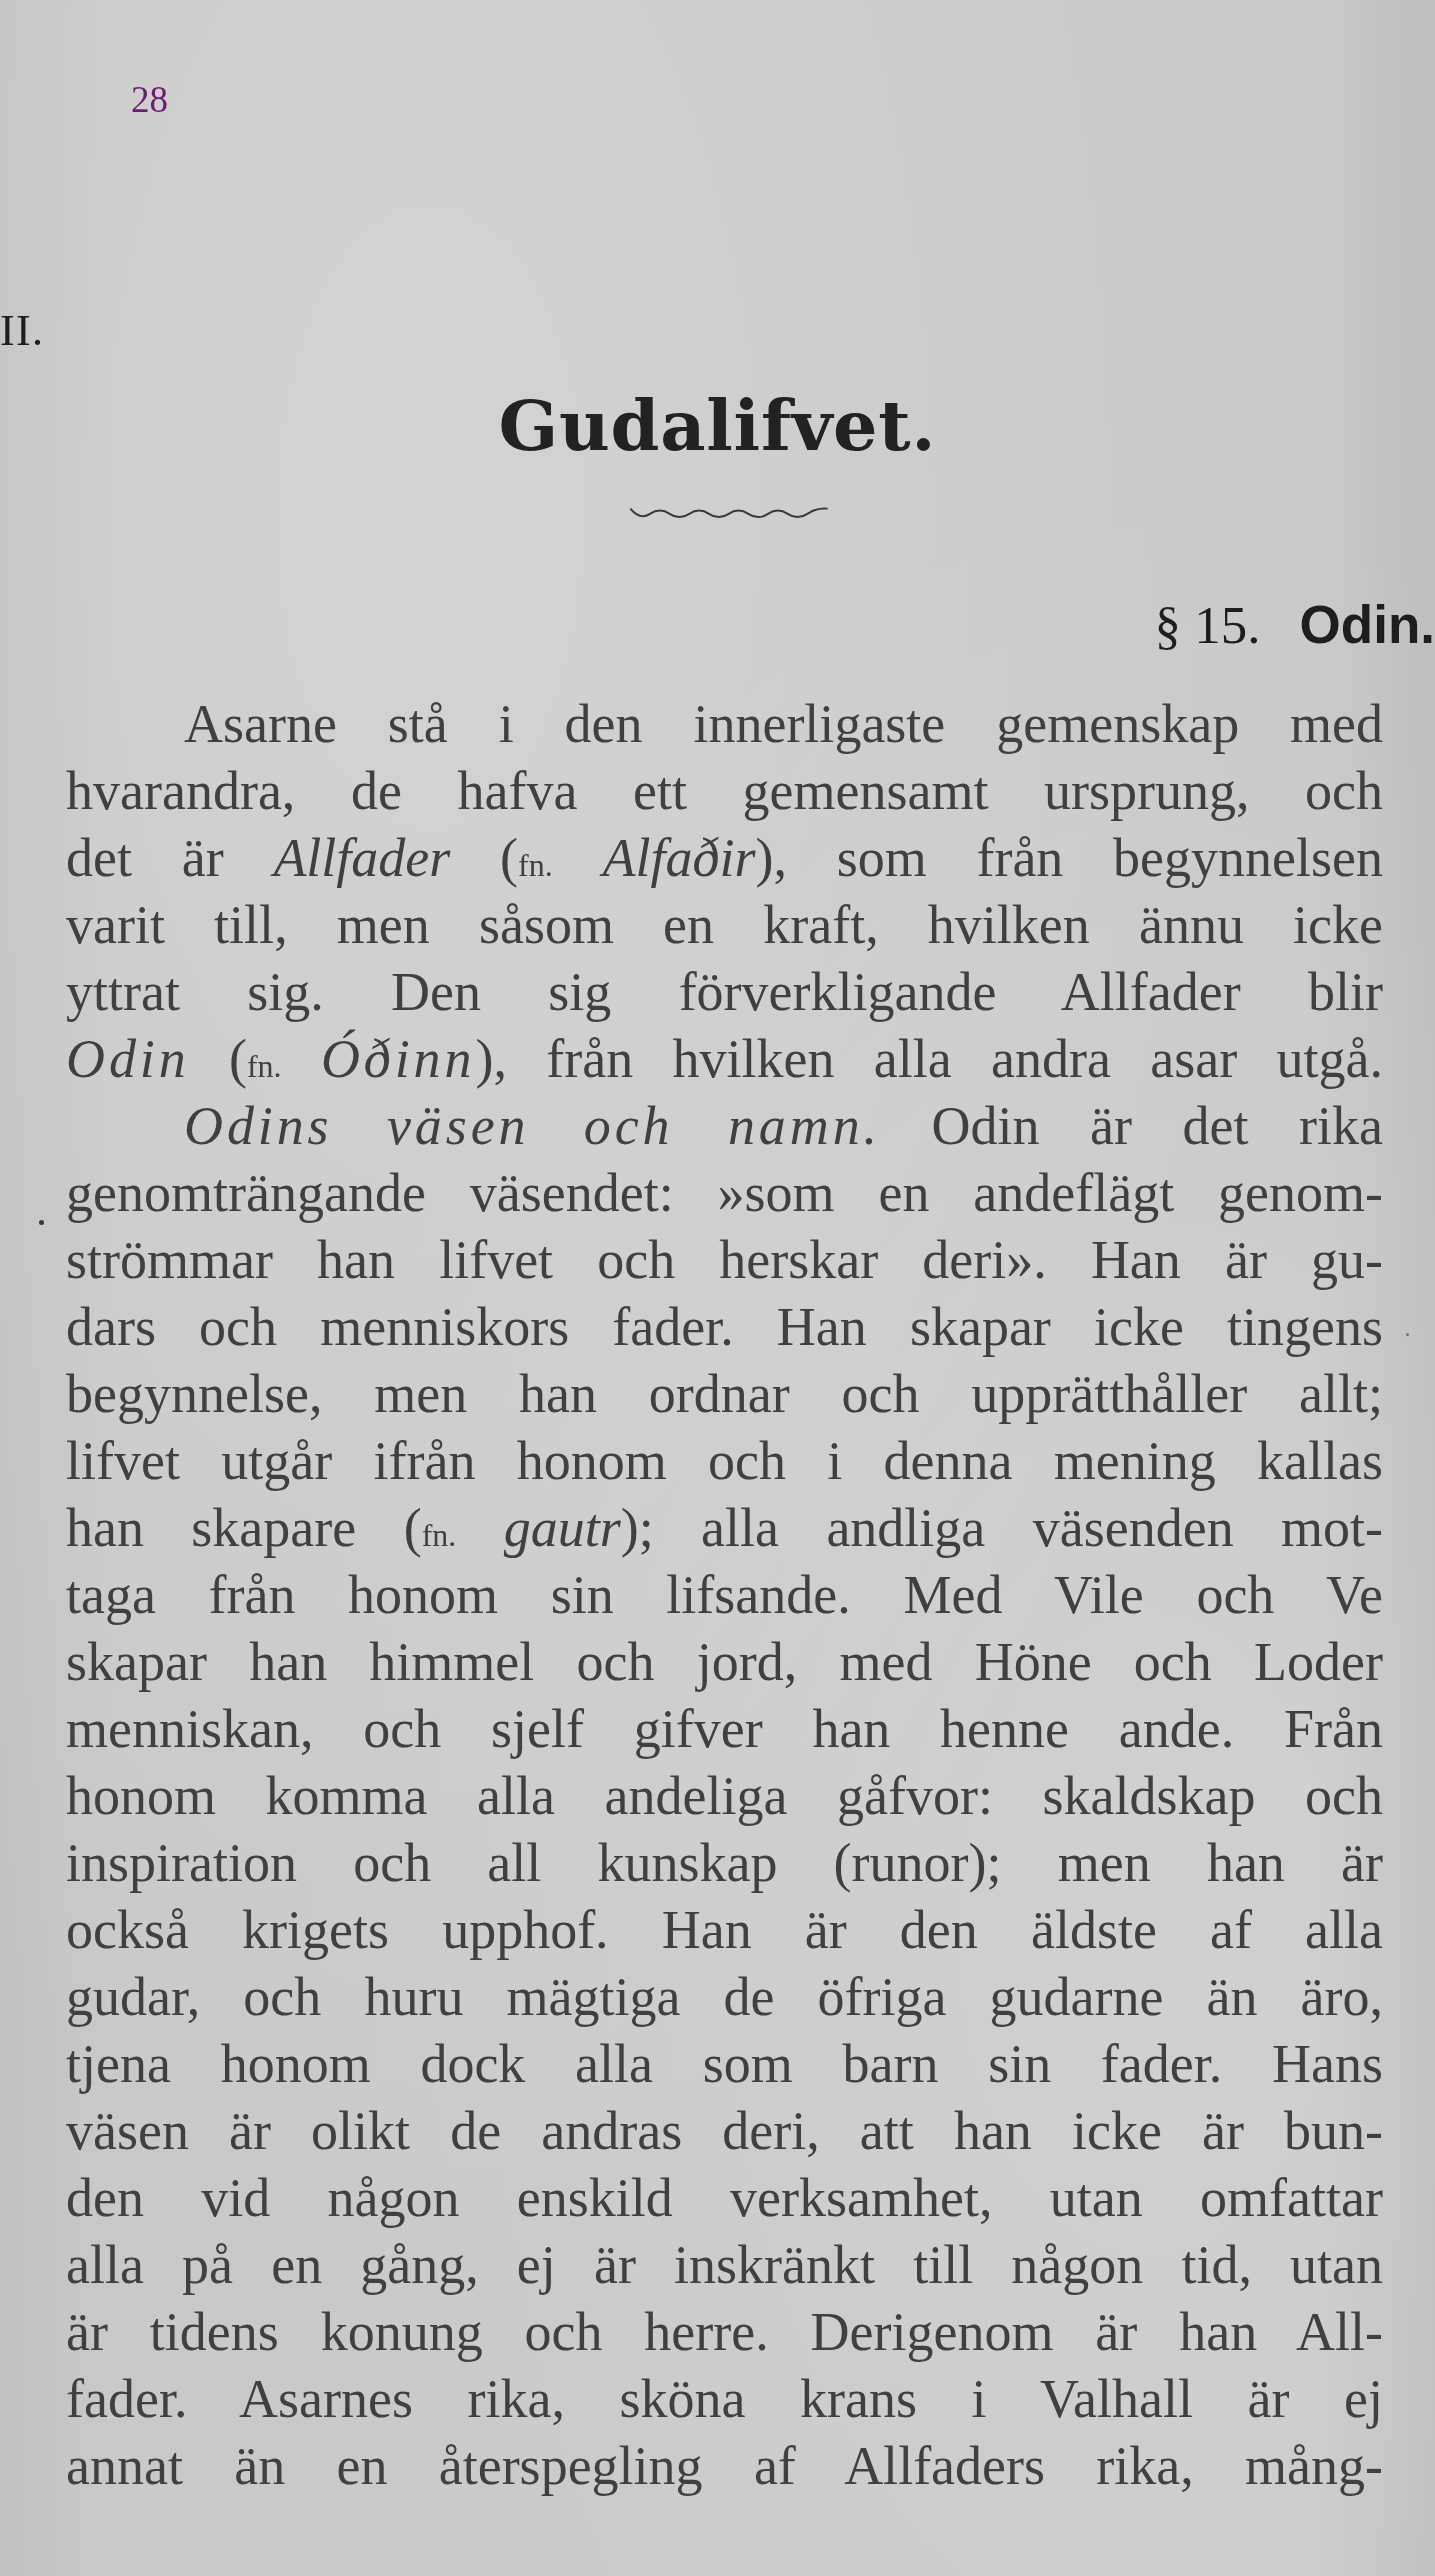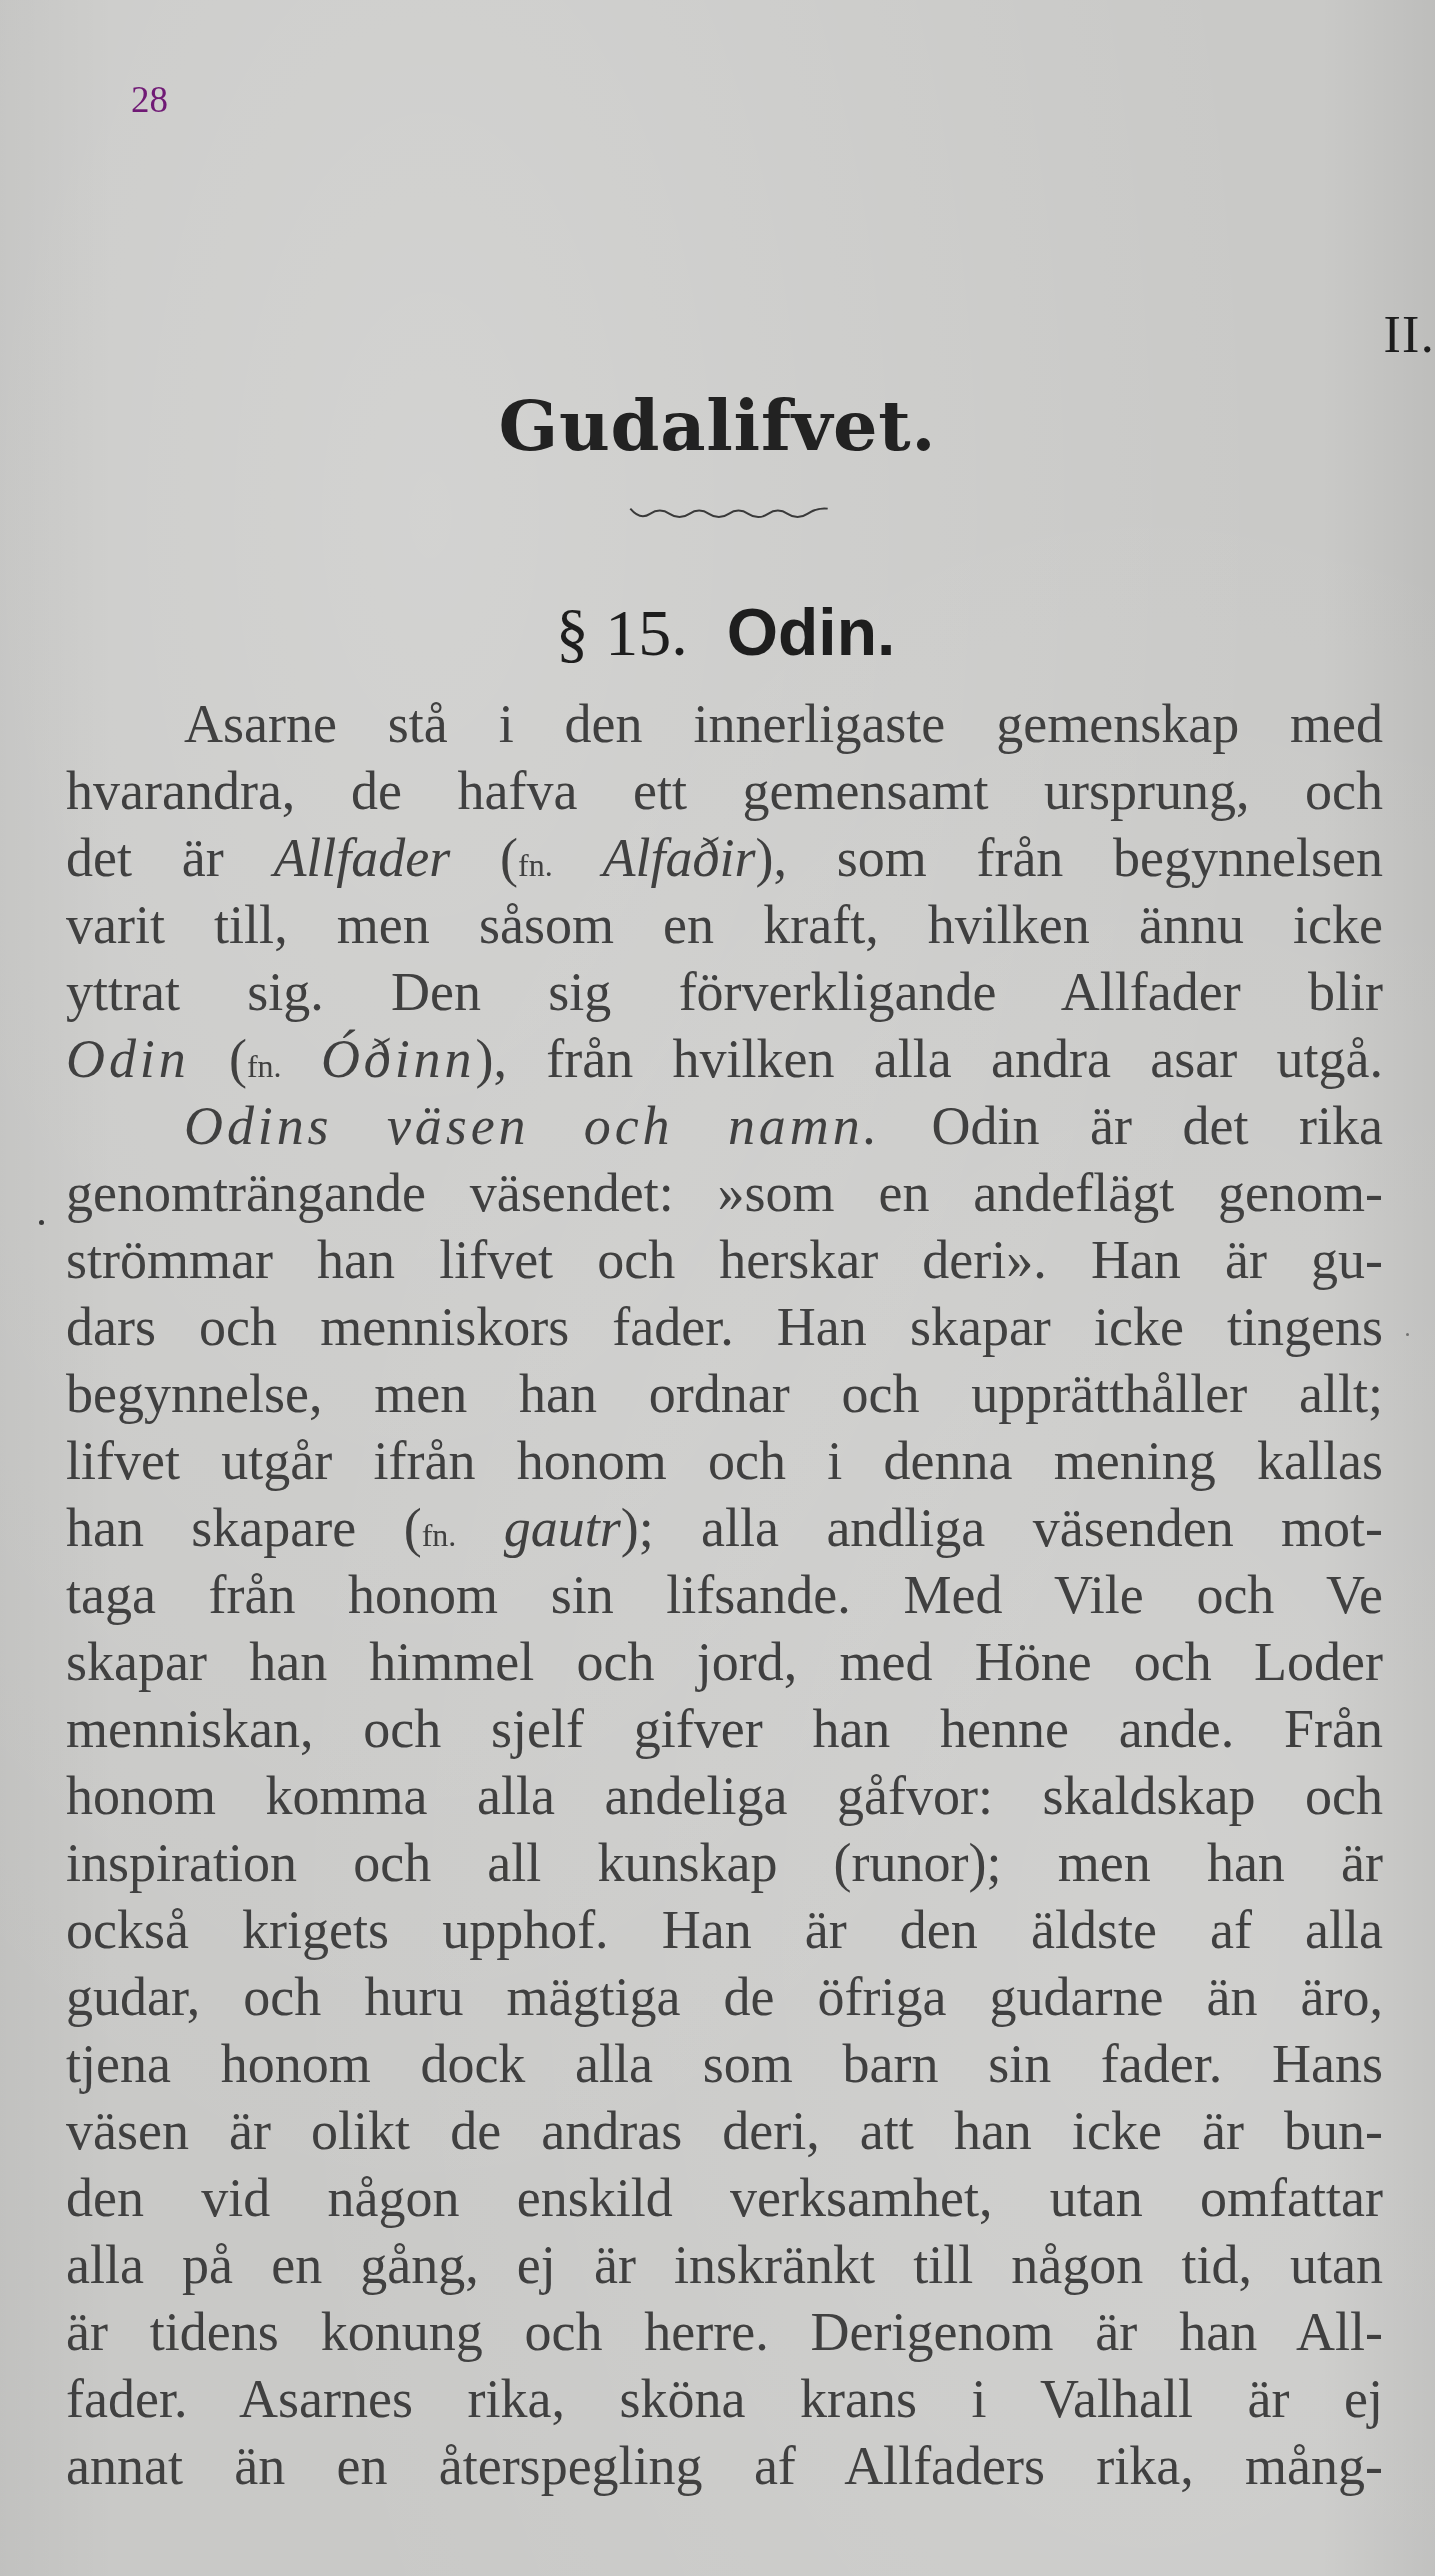--- a/index.html
+++ b/index.html
@@ -21,22 +21,22 @@
     left: 131px;
     top: 78px;
     font-size: 37px;
     color: #701a75;
     font-family: "Liberation Serif", serif;
   }
   .part-number {
     position: absolute;
     left: 0; right: 0;
     top: 305px;
-    text-align: right;
-    font-size: 52px;
+    text-align: left;
+    font-size: 44px;
     font-family: "Liberation Serif", serif;
     letter-spacing: 1.3px;
   }
   .chapter-title {
     position: absolute;
     left: 0; right: 0;
     top: 384px;
     text-align: center;
     font-size: 70px;
     font-family: "DejaVu Serif", serif;
@@ -48,22 +48,22 @@
     position: absolute;
     left: 629px;
     top: 506px;
     width: 200px;
     height: 14.4px;
   }
   .section-heading {
     position: absolute;
     left: 16px; right: 0;
     top: 594px;
-    text-align: center;
-    font-size: 66px;
+    text-align: right;
+    font-size: 53px;
     font-family: "Liberation Serif", serif;
   }
   .section-heading .sec-num { margin-right: 39px; }
   .section-heading .sec-name { font-weight: bold; font-family: "Liberation Sans", sans-serif; font-stretch: condensed; }
   .body-text {
     position: absolute;
     left: 66px;
     width: 1317px;
     top: 691px;
     font-family: "Liberation Serif", serif;

